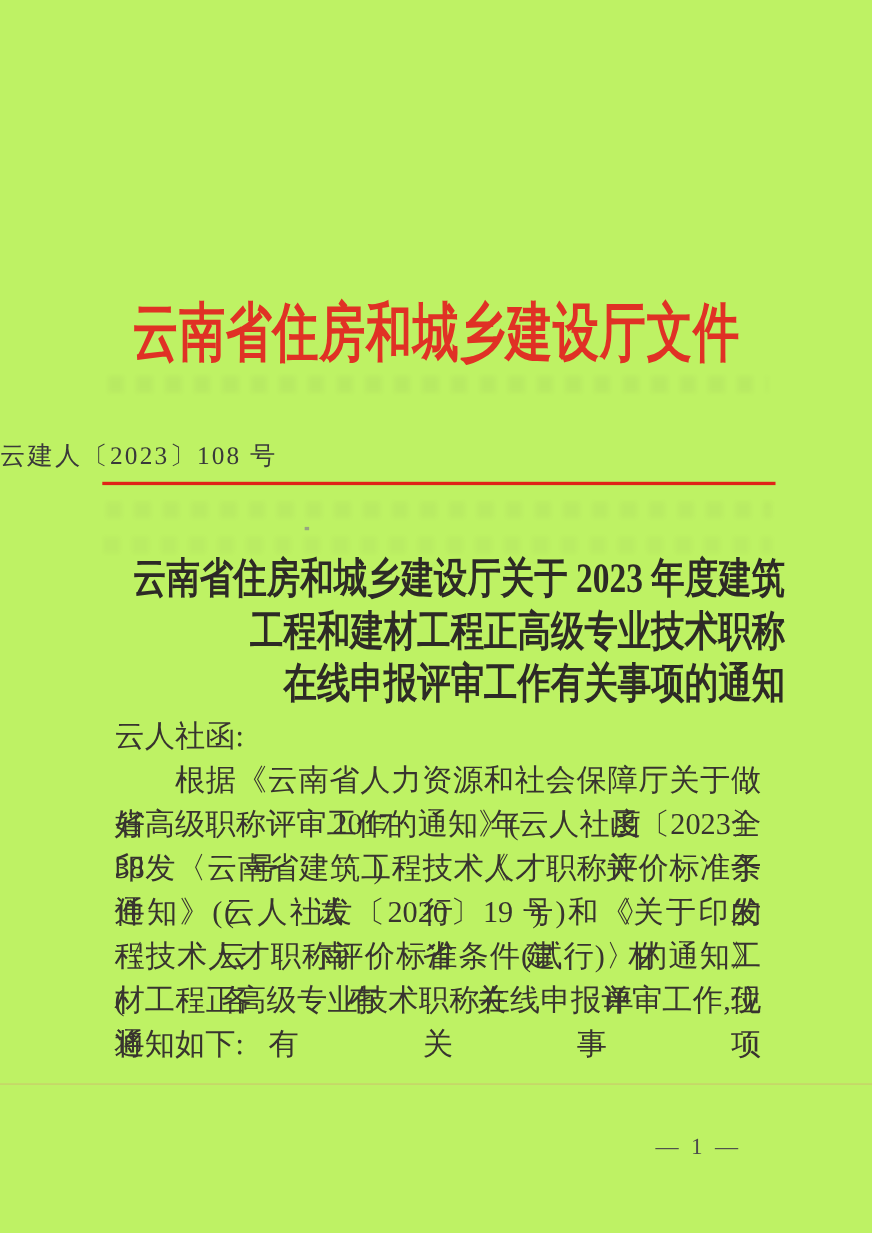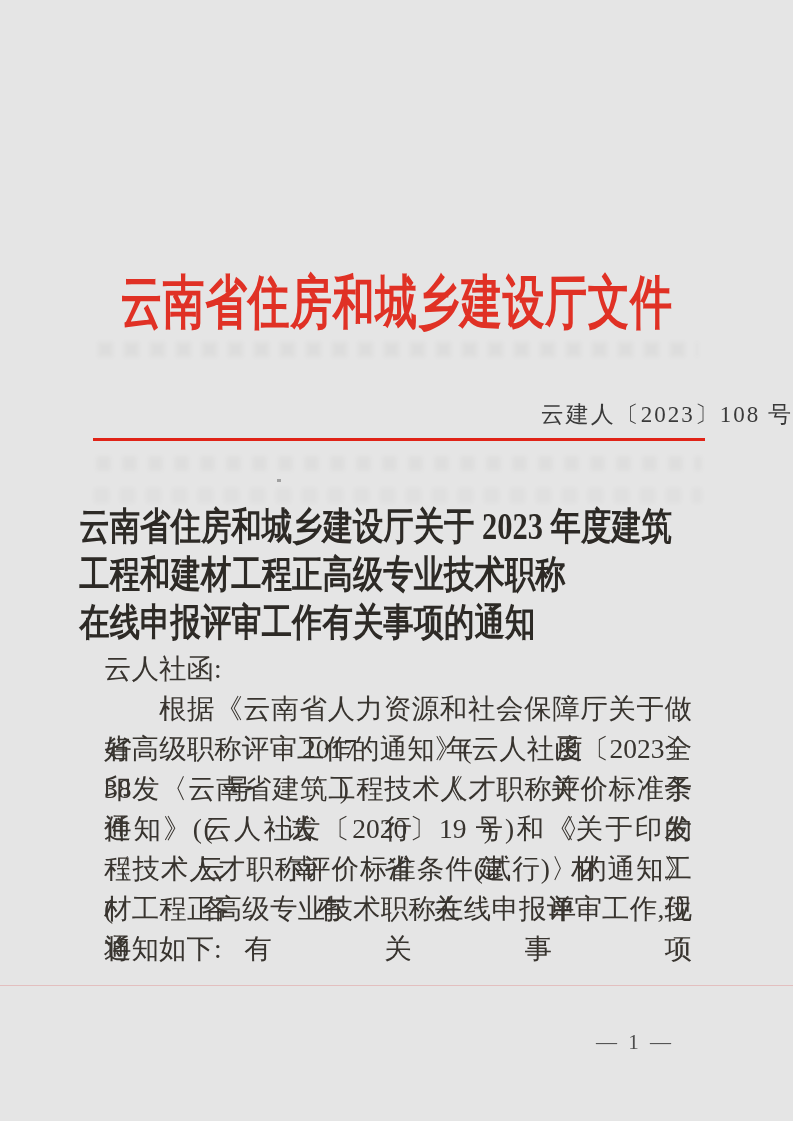--- a/index.html
+++ b/index.html
@@ -4,21 +4,21 @@
 <style>
   html, body {
     margin: 0;
     padding: 0;
     background: #ffffff;
   }
   .page {
     position: relative;
     width: 793px;
     height: 1121px;
-    background: #e5e5e5;
+    background: #bef264;
     overflow: hidden;
     font-family: "Liberation Serif", "DejaVu Serif", serif;
   }
 
   
   .red-header {
     position: absolute;
     top: 264px;
     left: 0;
     width: 100%;
@@ -35,21 +35,21 @@
     letter-spacing: 1px;
     white-space: nowrap;
   }
 
   
   .doc-number {
     position: absolute;
     top: 399px;
     left: 0;
     width: 100%;
-    text-align: right;
+    text-align: left;
     font-size: 23px;
     color: #3a3a3a;
     letter-spacing: 2px;
   }
 
   
   .red-rule {
     position: absolute;
     top: 438px;
     left: 93px;
@@ -57,21 +57,21 @@
     height: 3px;
     background: #e02317;
   }
 
   
   .doc-title {
     position: absolute;
     top: 502px;
     left: 0;
     width: 100%;
-    text-align: left;
+    text-align: right;
     font-weight: bold;
     color: #2d2a26;
   }
   .doc-title .t-line {
     font-size: 38px;
     line-height: 48px;
     transform: scaleX(0.8);
     transform-origin: center;
     white-space: nowrap;
   }

